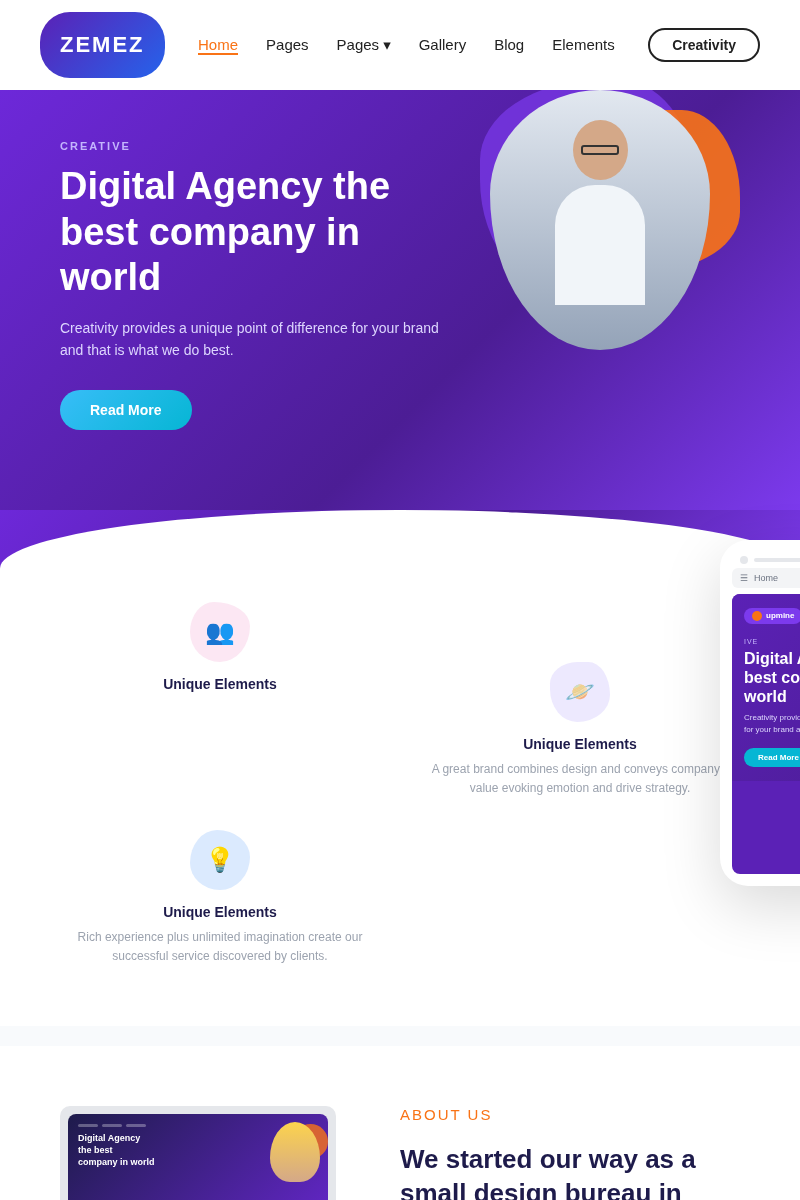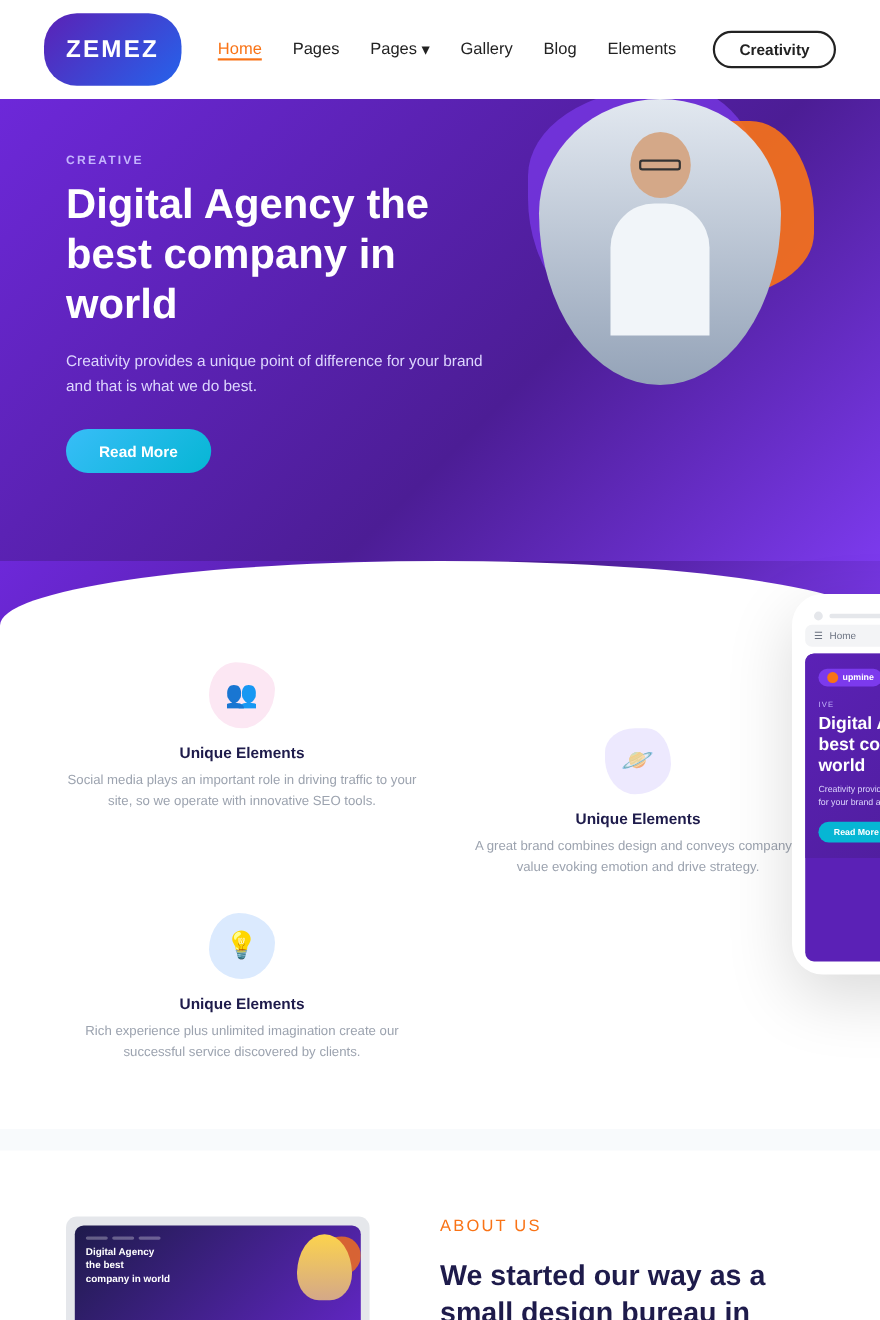--- a/index.html
+++ b/index.html
@@ -478,21 +478,20 @@
   <div class="services-section">
     <div class="services-right">
 
       <div class="service-card">
         <div class="service-icon">
           <div class="icon-shape-pink">
             <span>👥</span>
           </div>
         </div>
         <div class="service-card-title">Unique Elements</div>
-        <div class="service-card-desc">Social media plays an important role in driving traffic to your site, so we operate with innovative SEO tools.</div>
       </div>
 
       <div class="service-card" style="margin-top:60px;">
         <div class="service-icon">
           <div class="icon-shape-purple">
             <span>🪐</span>
           </div>
         </div>
         <div class="service-card-title">Unique Elements</div>
         <div class="service-card-desc">A great brand combines design and conveys company's value evoking emotion and drive strategy.</div>

